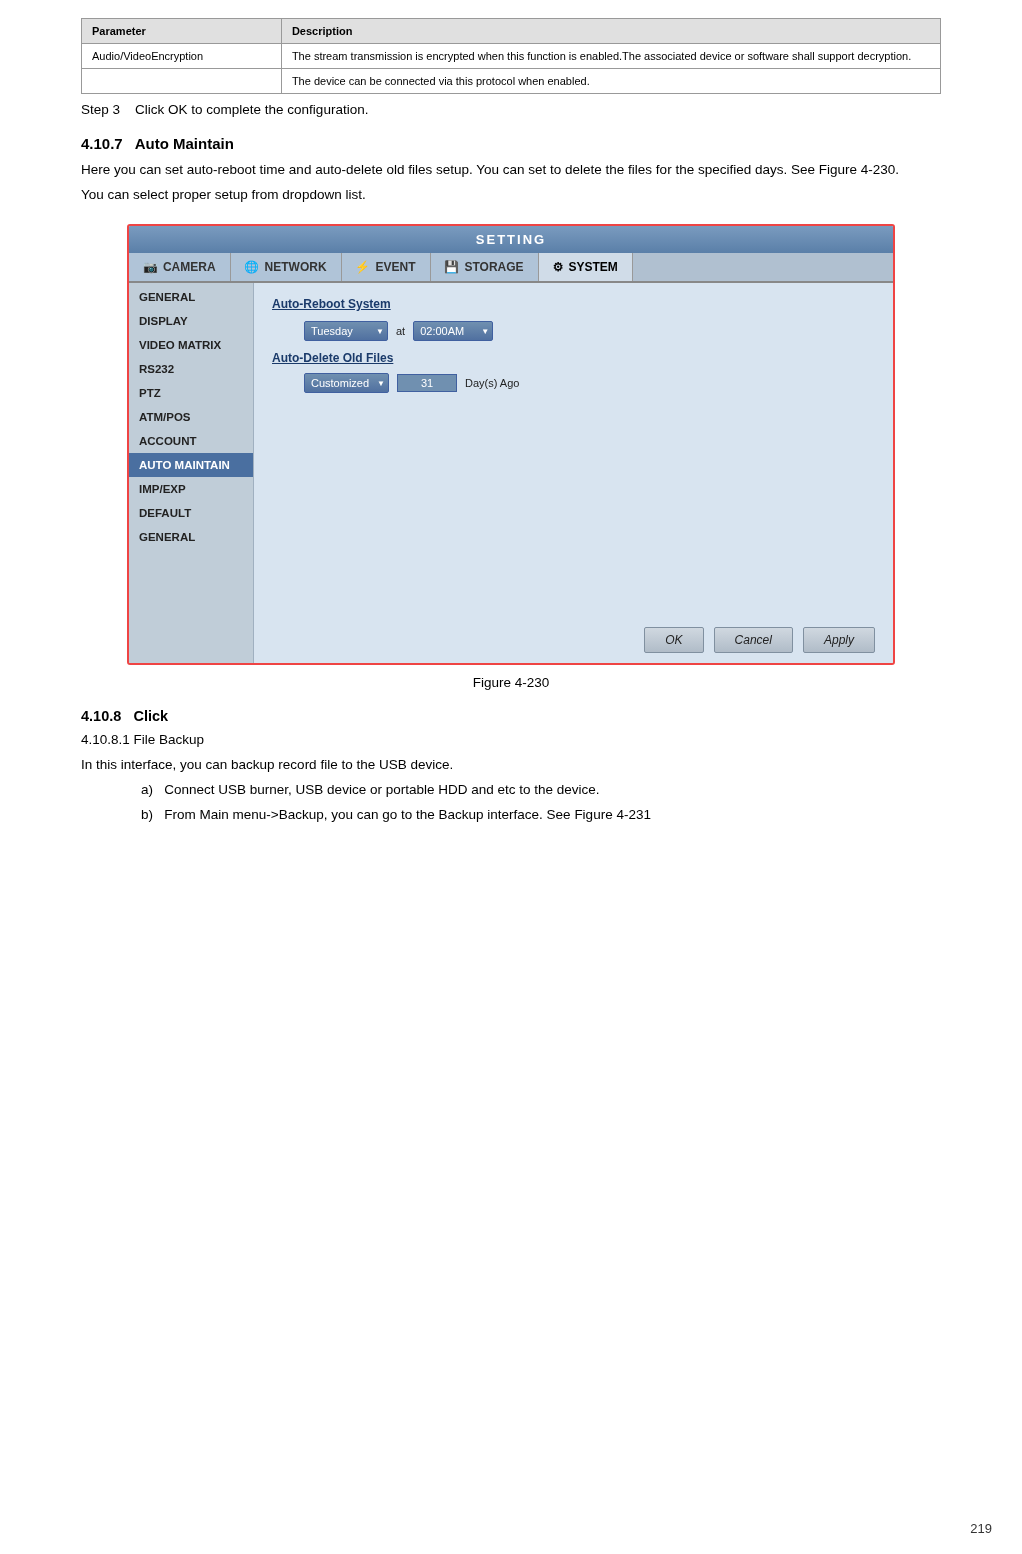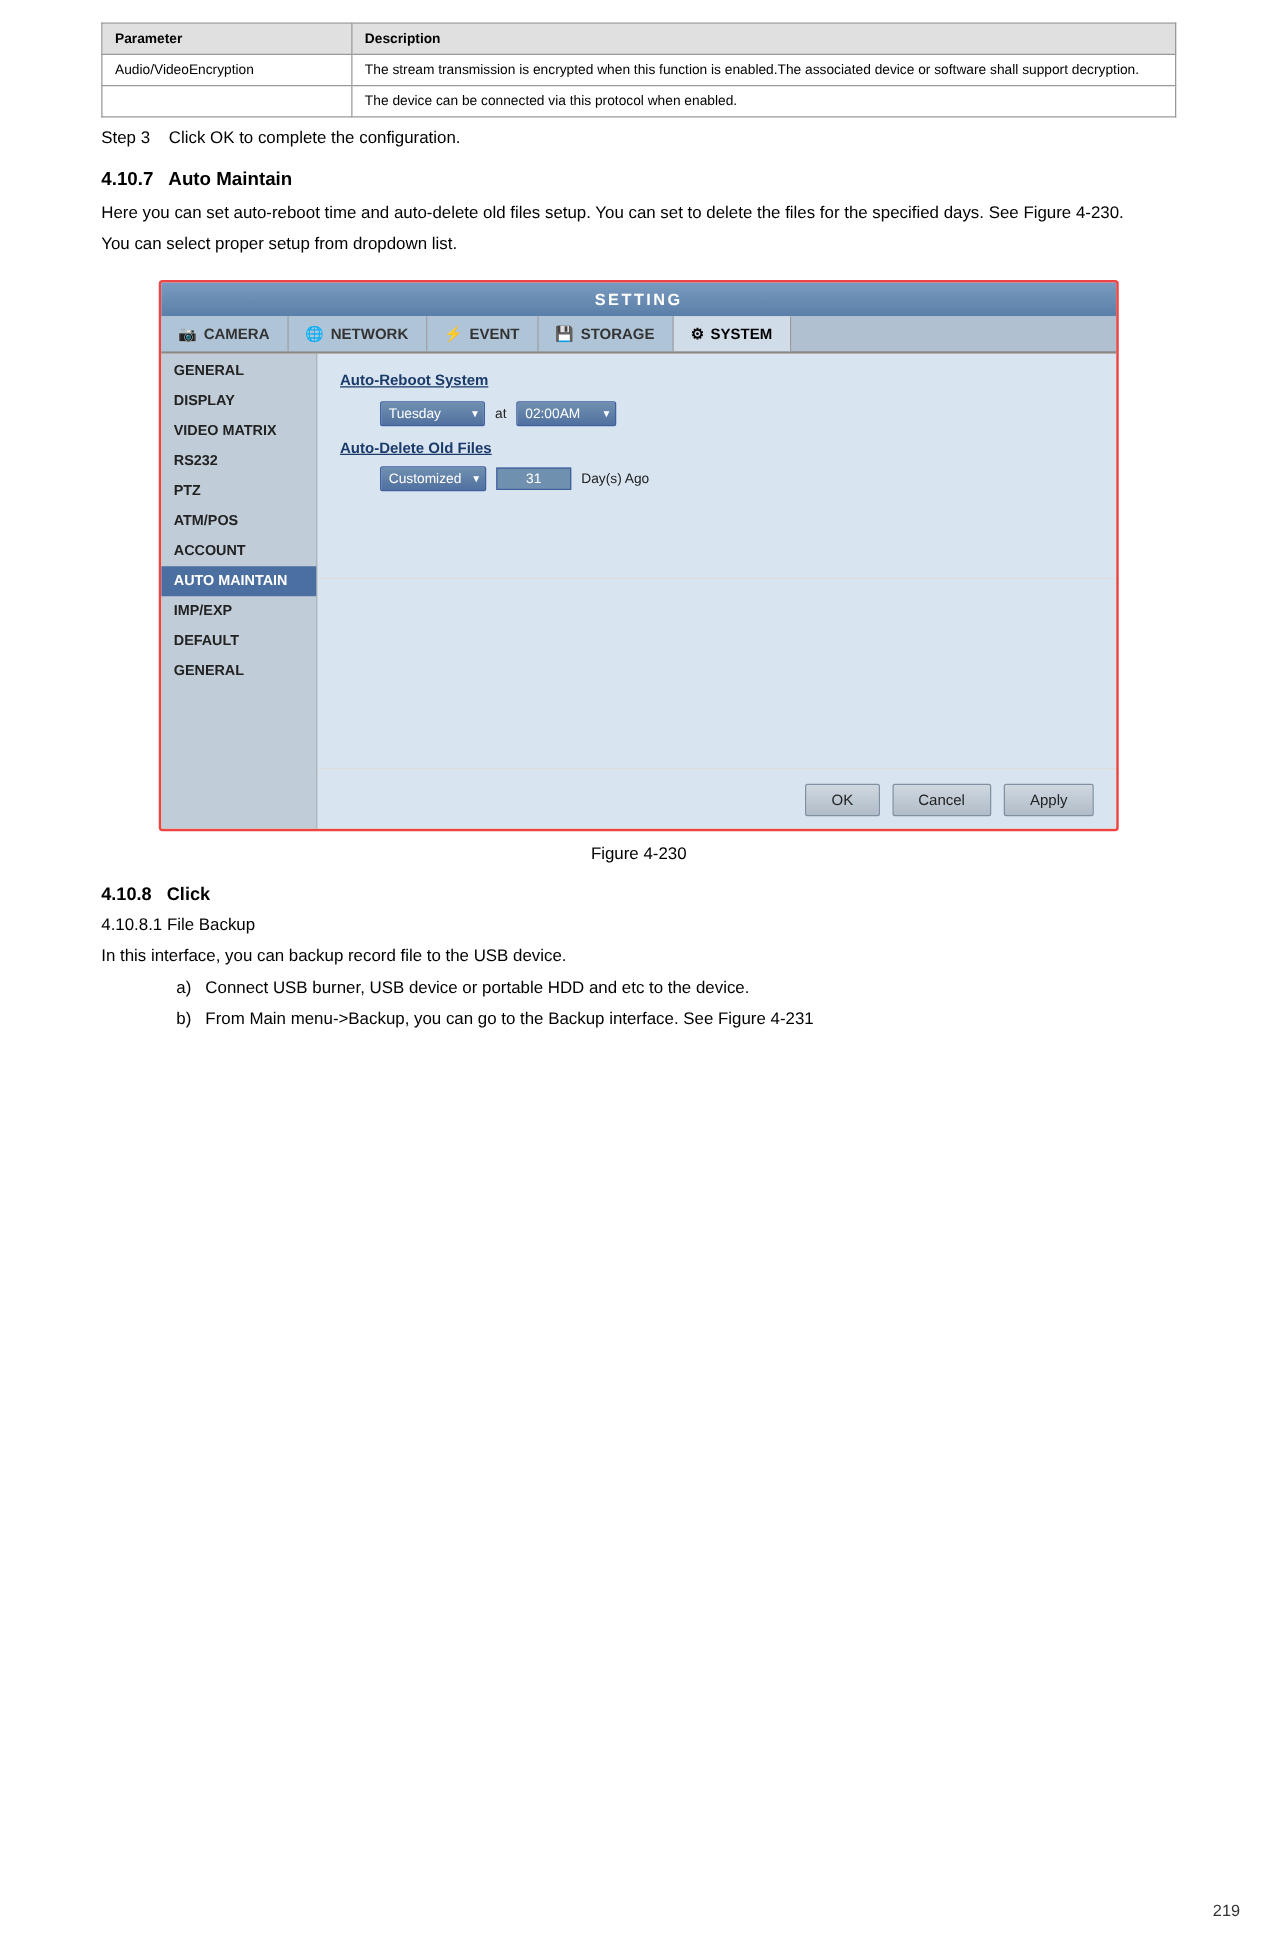--- a/index.html
+++ b/index.html
@@ -235,20 +235,21 @@
     .dvr-btn {
       background: linear-gradient(to bottom, #d0d8e0, #b0bcc8);
       border: 1px solid #8090a0;
       color: #222;
       font-size: 12px;
       padding: 5px 20px;
       cursor: pointer;
       border-radius: 2px;
       min-width: 56px;
       text-align: right;
+      font-style: italic;
     }
 
     
     .figure-caption {
       text-align: center;
       font-size: 13.5px;
       margin: 8px 0 18px 0;
       color: #000;
     }
 

